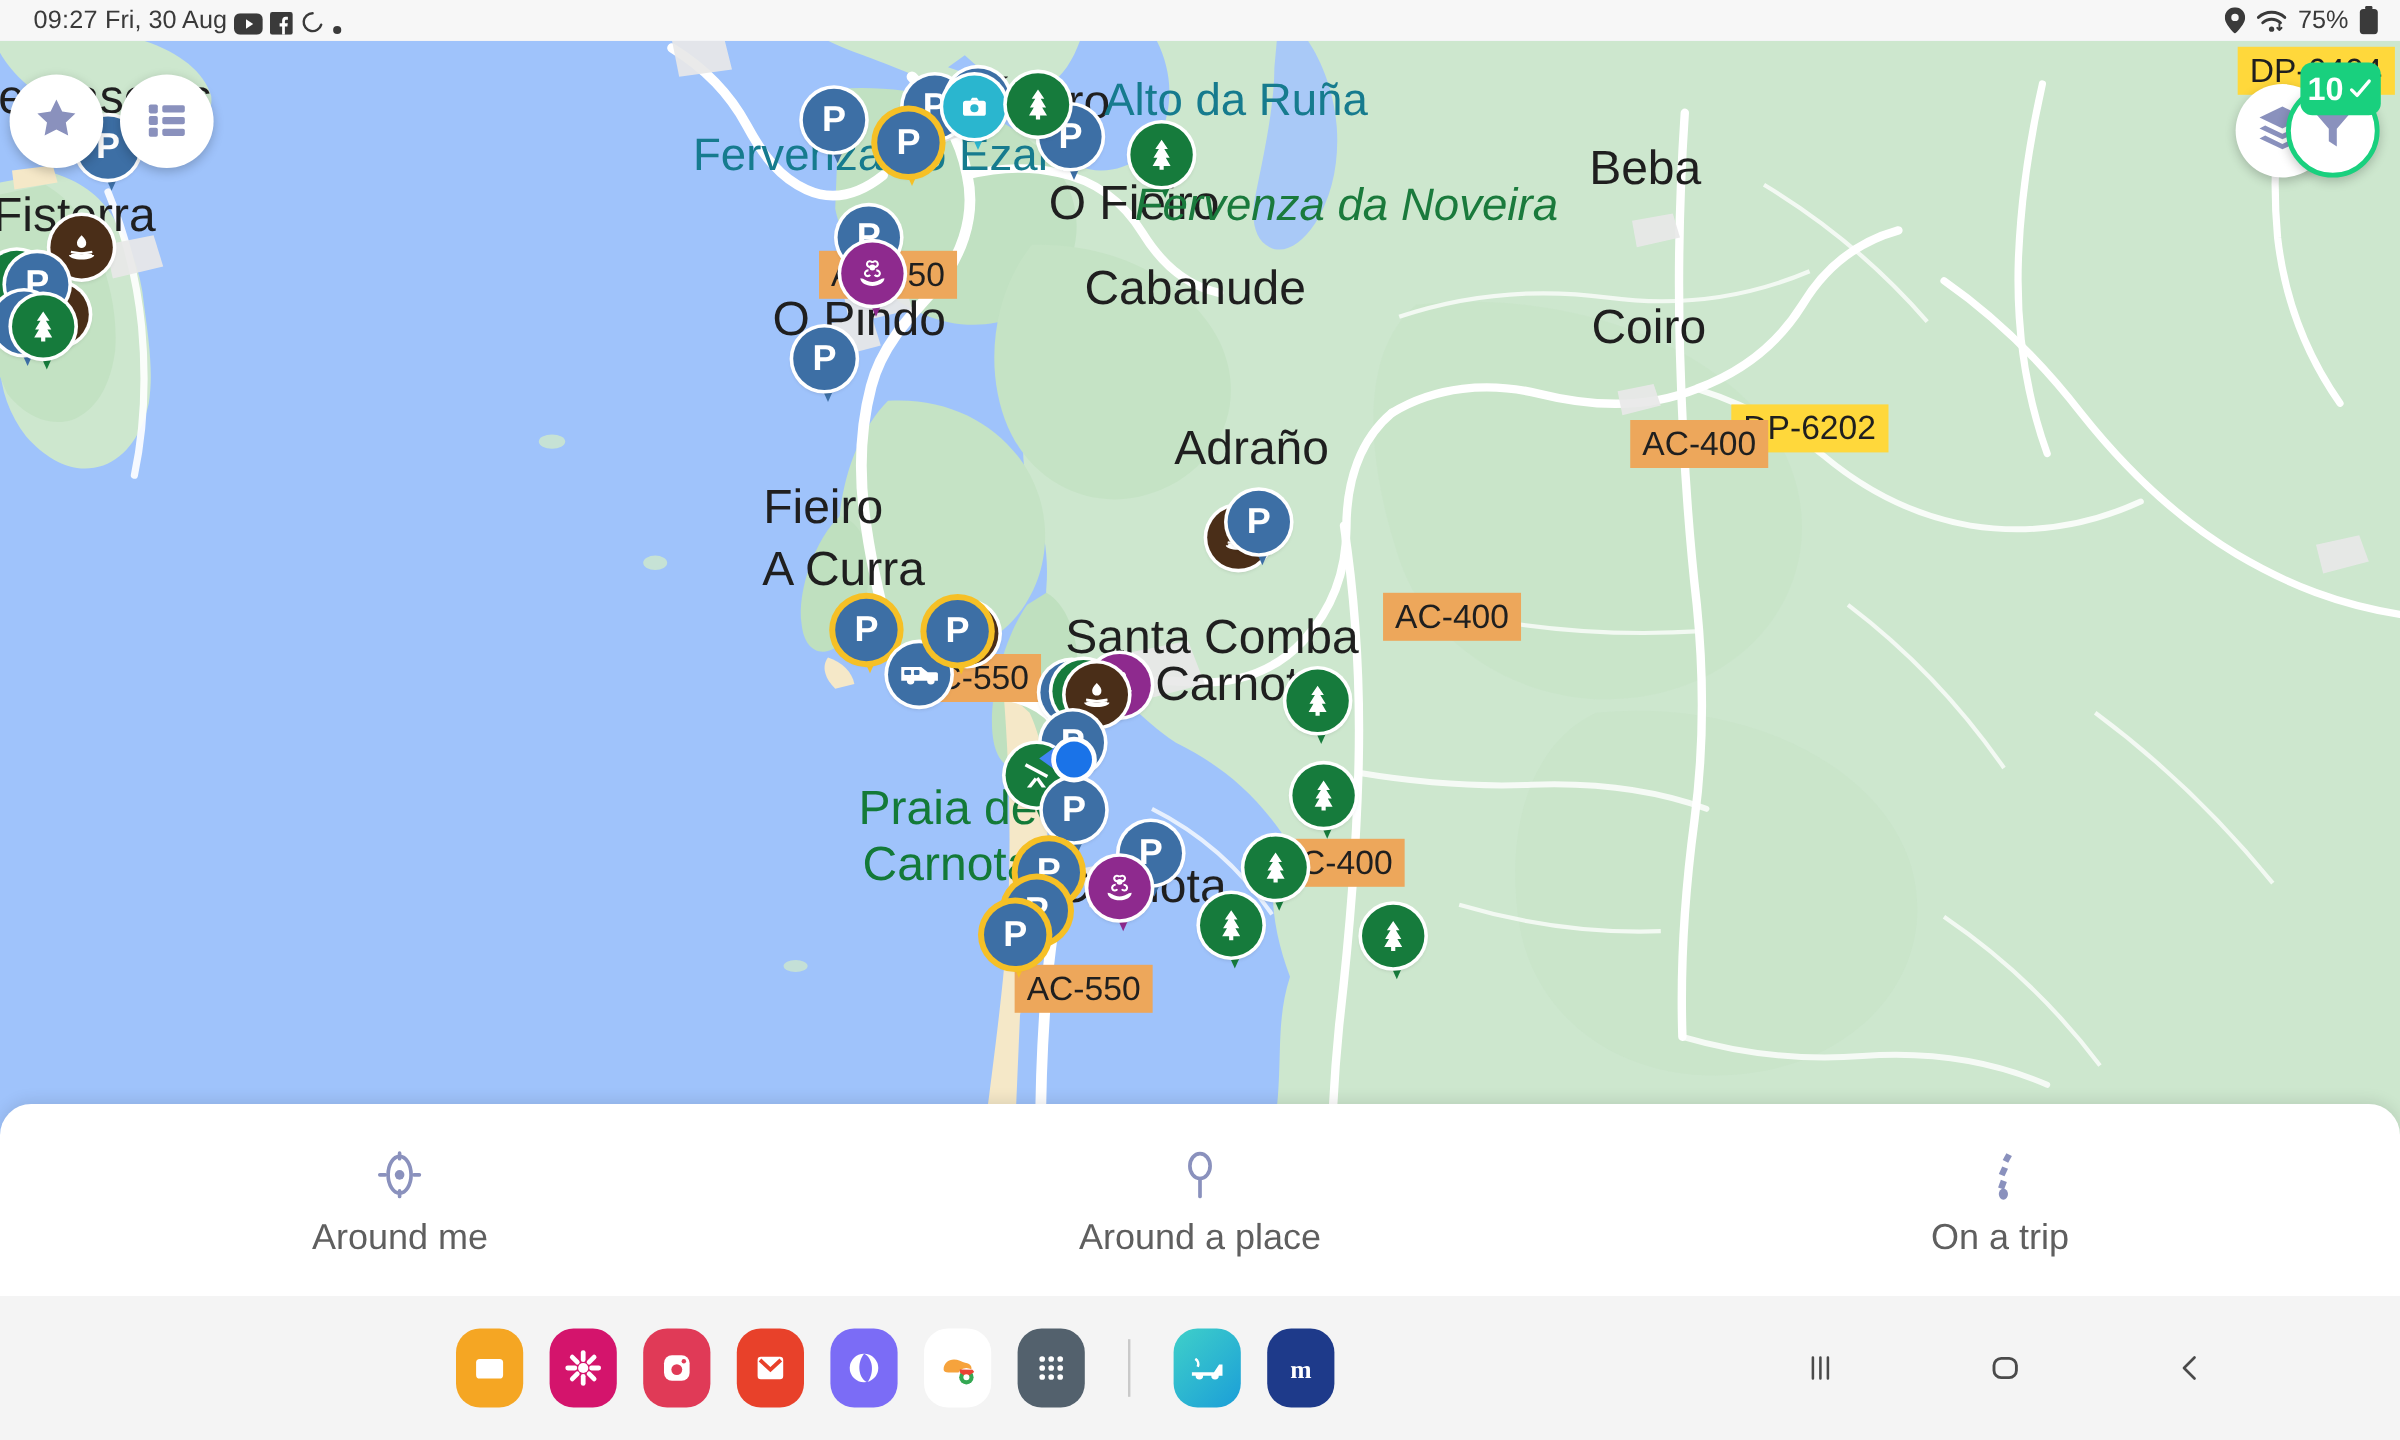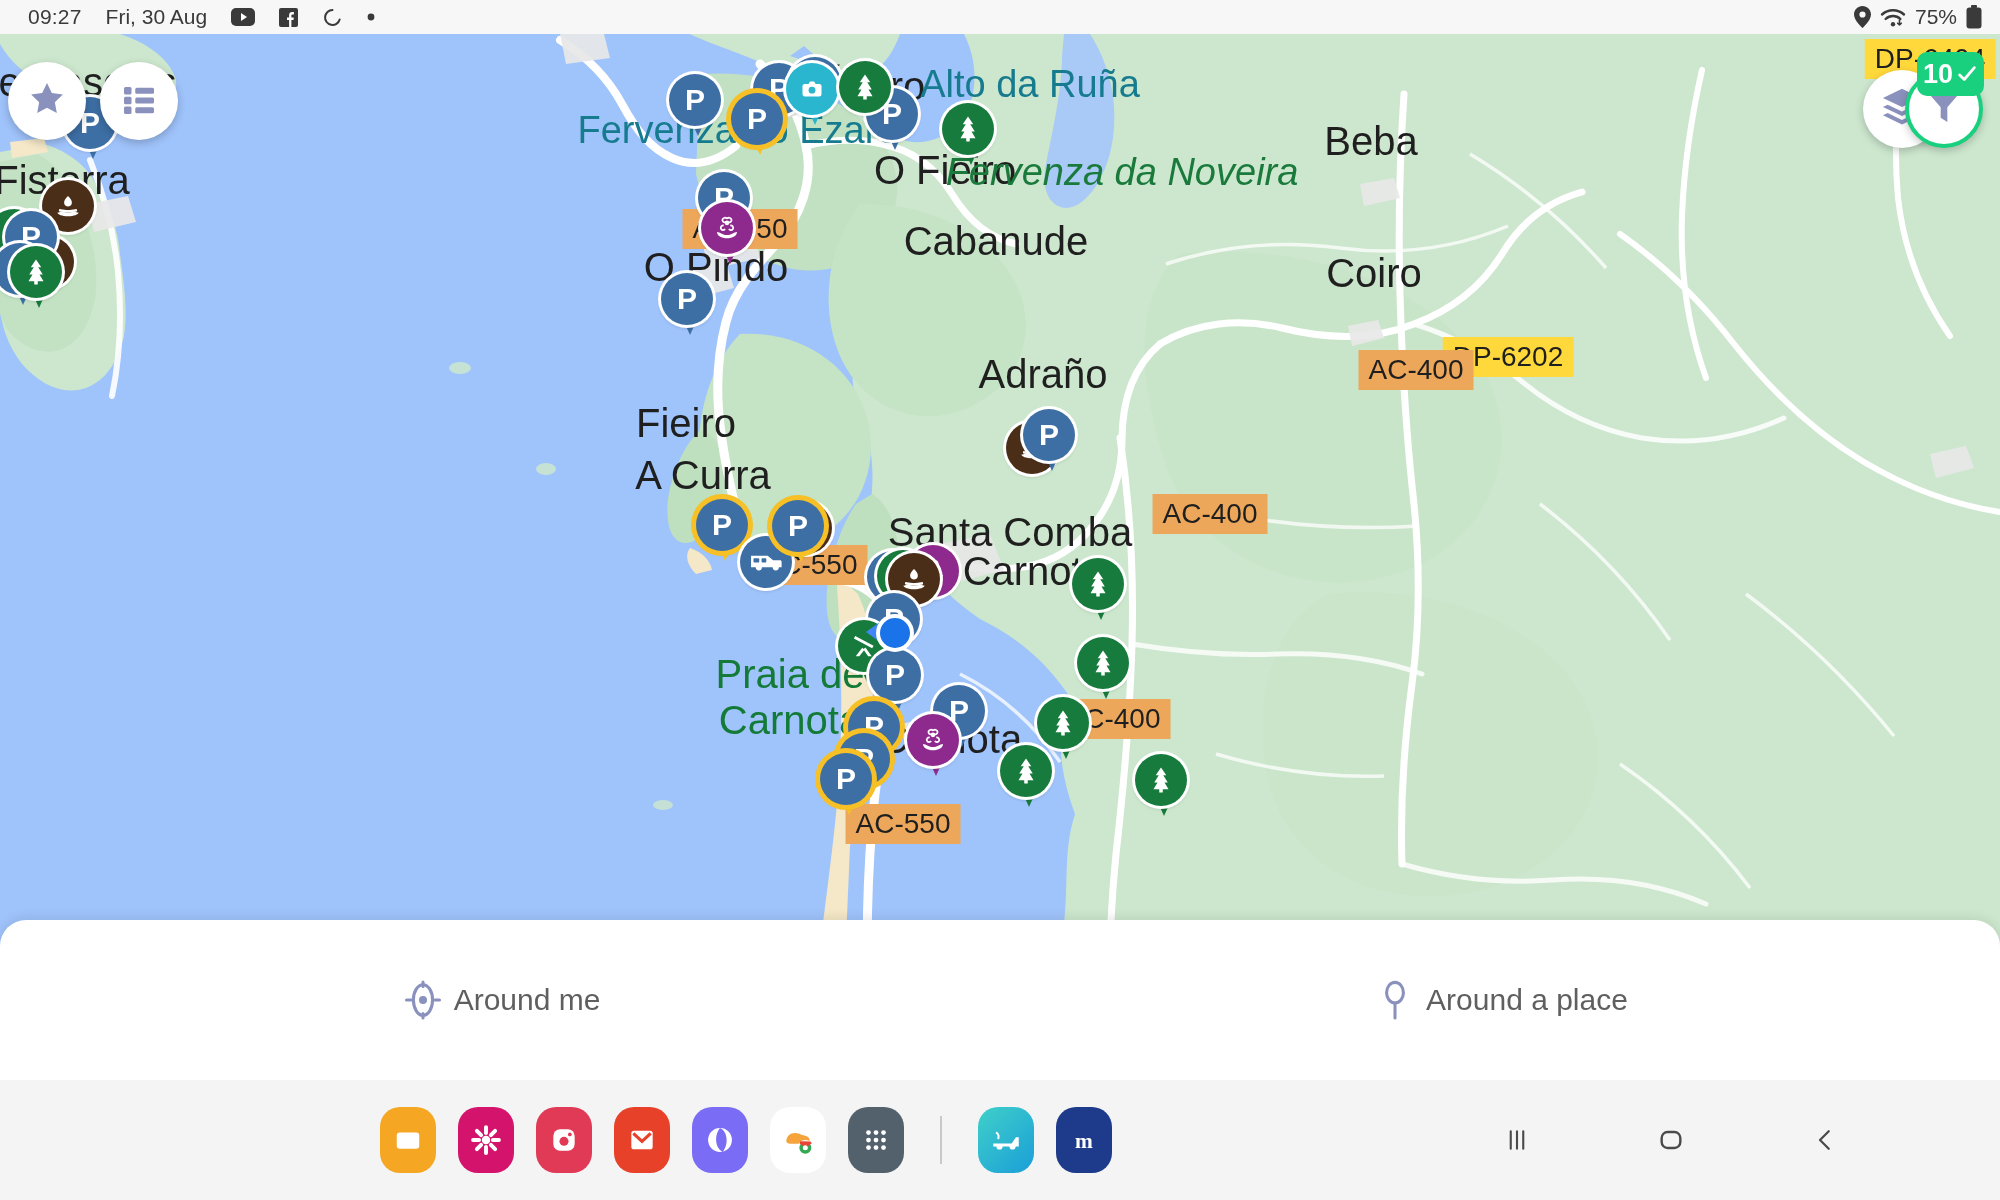--- a/index.html
+++ b/index.html
@@ -4,21 +4,21 @@
 <style>
   * { margin:0; padding:0; box-sizing:border-box; }
   html,body { width:2000px; height:1200px; overflow:hidden;
     font-family:"Liberation Sans", sans-serif; background:#f4f4f4; }
 
   #screen { position:relative; width:2000px; height:1200px; overflow:hidden; background:#f4f4f4; }
 
   
   #statusbar { position:absolute; left:0; top:0; width:2000px; height:34px;
     background:#f7f7f7; display:flex; align-items:center; color:#3a3a3a; font-size:20px; z-index:60; }
-  #sb-left { display:flex; align-items:center; gap:24px; padding-left:28px; }
+  #sb-left { display:flex; align-items:flex-end; gap:6px; padding-left:28px; }
   #sb-left .time { font-size:21px; letter-spacing:.2px; }
   #sb-left .date { font-size:21px; }
   #sb-right { margin-left:auto; display:flex; align-items:center; gap:9px; padding-right:18px; }
   #sb-right .pct { font-size:21px; }
   .sbicon { display:inline-flex; align-items:center; }
 
   
   #map { position:absolute; left:0; top:34px; width:2000px; height:1046px; overflow:hidden;
      background:#9fc3fb; }
   #map svg.base { position:absolute; left:0; top:0; }
@@ -71,21 +71,21 @@
     box-shadow:0 3px 9px rgba(0,0,0,.22); z-index:30; }
   #fab-filter { border:4px solid #19d07e; }
   #filter-badge { position:absolute; top:-22px; left:8px; background:#19d07e; color:#fff;
     min-width:60px; height:44px; border-radius:10px; display:flex; align-items:center;
     justify-content:center; font-size:27px; font-weight:bold; padding:0 6px; gap:3px; z-index:31; }
 
   
   #bottomsheet { position:absolute; left:0; bottom:120px; width:2000px; height:160px; background:#fff;
     border-radius:26px 26px 0 0; display:flex; align-items:center; z-index:50;
     box-shadow:0 -2px 12px rgba(0,0,0,.10); }
-  .bnav { flex:1; display:flex; flex-direction:row; align-items:center; justify-content:center; gap:8px; }
+  .bnav { flex:1; display:flex; flex-direction:column; align-items:center; justify-content:center; gap:8px; }
   .bnav .ic { height:56px; display:flex; align-items:center; justify-content:center; }
   .bnav .tx { font-size:30px; color:#5f5f5f; }
   #bnav-menu { flex:0 0 320px; }
 
   
   #taskbar { position:absolute; left:0; bottom:0; width:2000px; height:120px; background:#f4f4f4;
     display:flex; align-items:center; z-index:55; }
   #tb-apps { display:flex; align-items:center; gap:22px; margin-left:auto; }
   .app { width:56px; height:66px; border-radius:20px; display:flex; align-items:center; justify-content:center;
     overflow:hidden; position:relative; }
@@ -734,20 +734,31 @@
     </div>
     <div class="bnav">
       <div class="ic">
         <svg width="46" height="46" viewBox="0 0 24 24" fill="none" stroke="#8a91bd" stroke-width="1.6">
           <ellipse cx="12" cy="8.2" rx="4.4" ry="5.4"></ellipse>
             <path d="M12 13.6V21.4" stroke-linecap="round"></path>
         </svg>
       </div>
       <div class="tx">Around a place</div>
     </div>
+    <div class="bnav">
+      <div class="ic">
+        <svg width="46" height="46" viewBox="0 0 24 24" fill="#8a91bd">
+          <path d="M14.6 2.6l2.4 1.2-1.6 3-2.4-1.2z"></path>
+          <path d="M12.8 8.4l2.5 1-1.5 3.2-2.5-1z"></path>
+          <path d="M12.2 14.2l2.6.9-1.2 3.3-2.6-.9z"></path>
+          <ellipse cx="13.3" cy="20.4" rx="2" ry="2.4"></ellipse>
+        </svg>
+      </div>
+      <div class="tx">On a trip</div>
+    </div>
   </div>
 
   <div id="taskbar">
     <div id="tb-apps">
       <div class="app" style="background:#f5a623">
         <svg width="30" height="30" viewBox="0 0 24 24">
             <rect x="3" y="6" width="18" height="13" rx="2.4" fill="#fff"></rect>
           </svg>
       </div>
       <div class="app" style="background:#d4146c">

